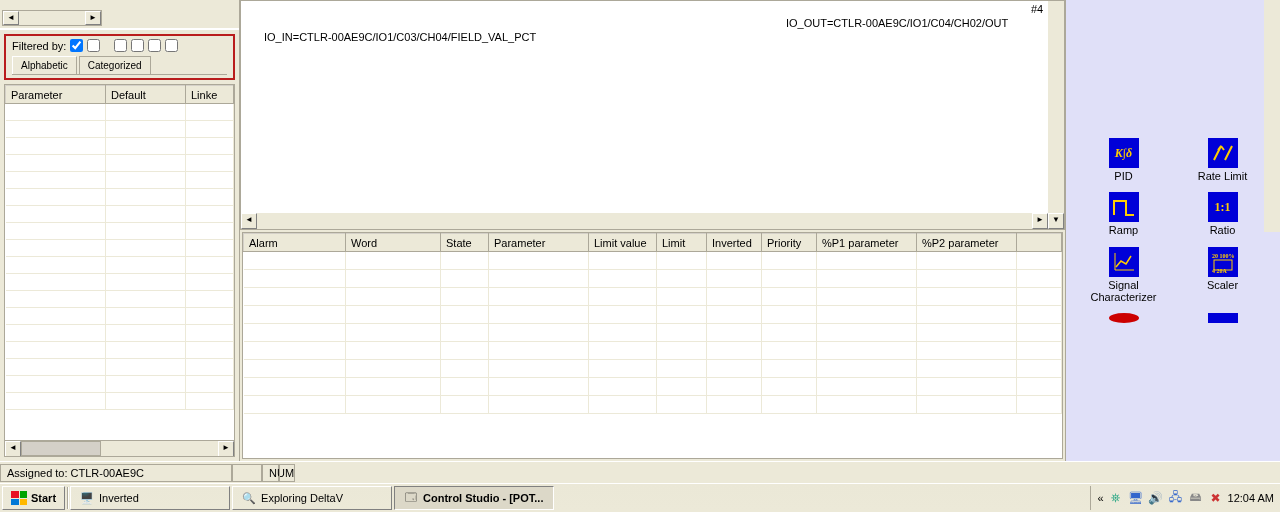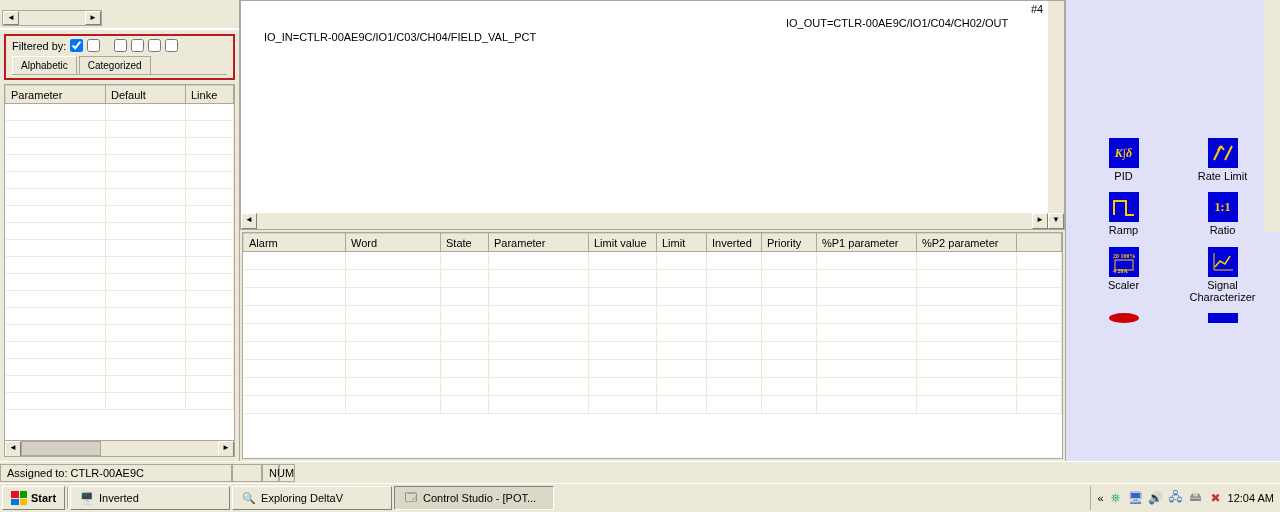--- a/index.html
+++ b/index.html
@@ -677,37 +677,37 @@
             </svg>
         </div>
         <div class="palette-label">Ramp</div>
       </div>
       <div class="palette-item">
         <div class="palette-icon">1:1</div>
         <div class="palette-label">Ratio</div>
       </div>
       <div class="palette-item">
         <div class="palette-icon">
+          <svg width="24" height="22" viewBox="0 0 24 22">
+              <line x1="3" y1="19" x2="3" y2="2" stroke="#ffcc00"></line>
+              <line x1="3" y1="19" x2="22" y2="19" stroke="#ffcc00"></line>
+              <polyline points="4,16 9,10 14,13 19,5" stroke="#ffcc00" fill="none" stroke-width="1.5"></polyline>
+            </svg>
+        </div>
+        <div class="palette-label">Signal Characterizer</div>
+      </div>
+      <div class="palette-item">
+        <div class="palette-icon">
           <svg width="26" height="24" viewBox="0 0 26 24">
               <text x="2" y="8" fill="#ffcc00" font-size="6">20 100%</text>
               <rect x="4" y="10" width="18" height="10" stroke="#ffcc00" fill="none"></rect>
               <text x="2" y="23" fill="#ffcc00" font-size="6">4 20A</text>
             </svg>
         </div>
         <div class="palette-label">Scaler</div>
-      </div>
-      <div class="palette-item">
-        <div class="palette-icon">
-          <svg width="24" height="22" viewBox="0 0 24 22">
-              <line x1="3" y1="19" x2="3" y2="2" stroke="#ffcc00"></line>
-              <line x1="3" y1="19" x2="22" y2="19" stroke="#ffcc00"></line>
-              <polyline points="4,16 9,10 14,13 19,5" stroke="#ffcc00" fill="none" stroke-width="1.5"></polyline>
-            </svg>
-        </div>
-        <div class="palette-label">Signal Characterizer</div>
       </div>
       <div class="palette-item" style="overflow:hidden;height:10px">
         <div class="palette-icon" style="height:10px;background:#cc0000;border-radius:50%"></div>
       </div>
       <div class="palette-item" style="overflow:hidden;height:10px">
         <div class="palette-icon" style="height:10px"></div>
       </div>
     </div>
     <div class="right-vscroll"></div>
   </div>
@@ -734,21 +734,21 @@
   <div class="task-btn">
     <span class="task-icon">🖥️</span>
     <span>Inverted</span>
   </div>
   <div class="task-btn">
     <span class="task-icon">🔍</span>
     <span>Exploring DeltaV</span>
   </div>
   <div class="task-btn active">
     <span class="task-icon">🗔</span>
-    <span style="font-weight:normal">Control Studio - [POT...</span>
+    <span style="font-weight:bold">Control Studio - [POT...</span>
   </div>
   <div class="systray">
     <span>«</span>
     <span class="tray-icon" style="color:#3a8">⛯</span>
     <span class="tray-icon" style="color:#36c">🖥</span>
     <span class="tray-icon" style="color:#36c">🔊</span>
     <span class="tray-icon" style="color:#36c">🖧</span>
     <span class="tray-icon" style="color:#888">🖴</span>
     <span class="tray-icon" style="color:#c33">✖</span>
     <span>12:04 AM</span>

